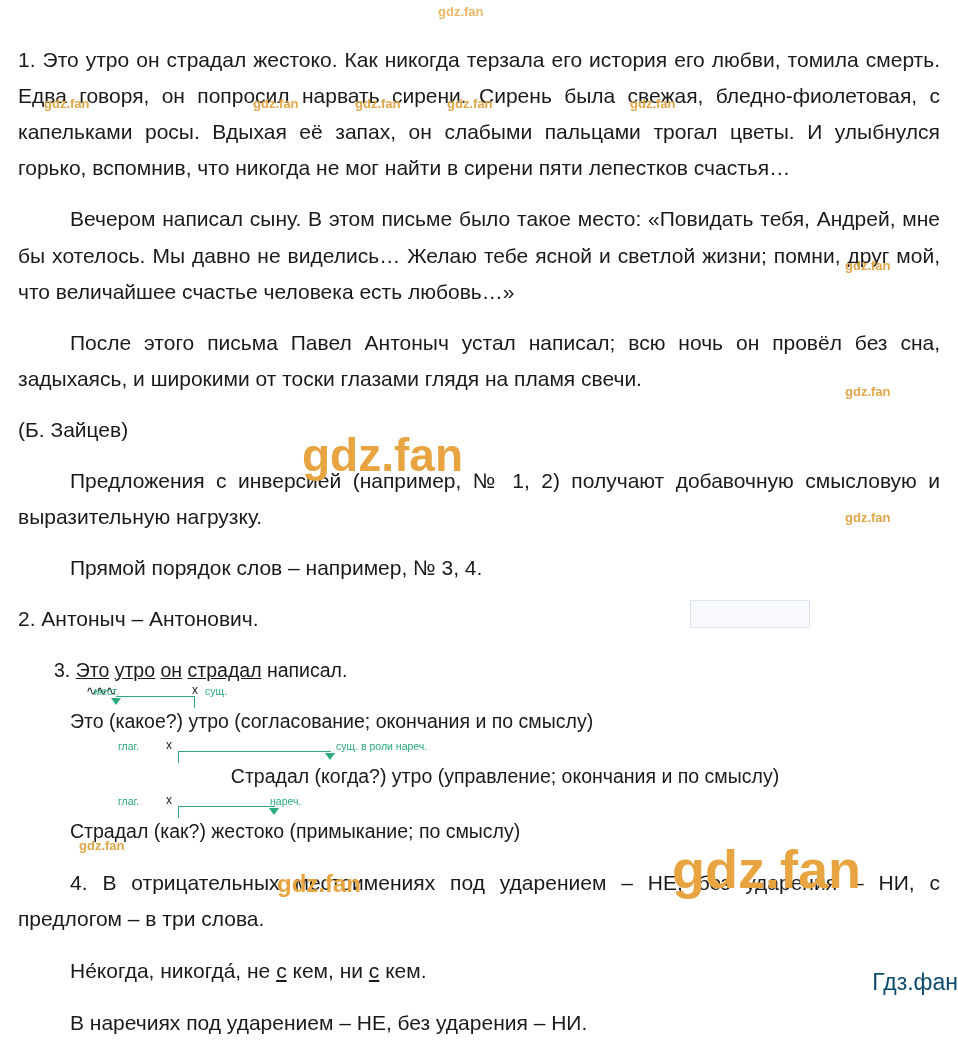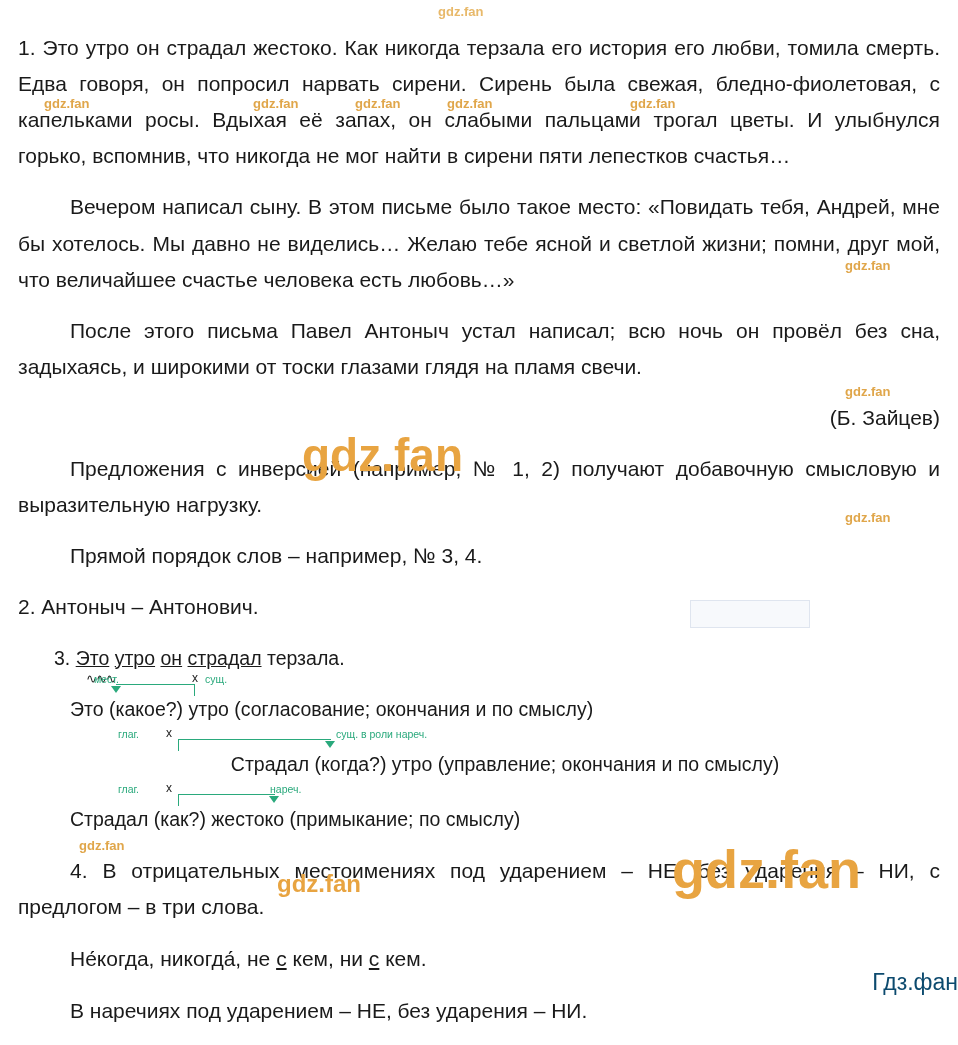--- a/index.html
+++ b/index.html
@@ -13,36 +13,35 @@
     position: relative;
     font-family: "Liberation Sans", sans-serif;
     color: #1a1a1a;
     overflow: hidden;
   }
   .page {
     position: relative;
     width: 958px;
     height: 1004px;
     box-sizing: border-box;
-    padding: 30px 18px 10px 18px;
+    padding: 42px 18px 10px 18px;
   }
   p {
     margin: 0 0 15px 0;
     font-size: 21px;
     line-height: 1.72;
     text-align: justify;
   }
   p.ind {
     text-indent: 52px;
   }
   p.noind {
     text-indent: 0;
   }
   .right {
-    text-align: right;
     text-indent: 0;
   }
   .u {
     text-decoration: underline;
   }
   
   .wm {
     position: absolute;
     color: #e8a33d;
     font-family: "Liberation Sans", sans-serif;
@@ -174,21 +173,21 @@
   <div class="ghostbox"></div>
 
   <div class="analysis">
 
     <div class="scheme-line" style="padding-left:0; margin-left:36px; margin-bottom:0;">
       <span>3.</span>
       <span class="u">Это</span>
       <span class="u">утро</span>
       <span class="u">он</span>
       <span class="u">страдал</span>
-      <span>терзала.</span>
+      <span>написал.</span>
     </div>
 
     <div class="pair" style="height:22px;">
       <span class="wavy" style="left:16px; top:-2px;">∿∿∿</span>
       <span class="tag" style="left:24px; top:0;">мест.</span>
       <span class="xmark" style="left:122px; top:-2px;">х</span>
       <span class="tag" style="left:135px; top:0;">сущ.</span>
       <span class="arrowbox" style="left:46px; width:78px; top:11px; border-left:none;"></span>
       <span class="arrowhead ah-down" style="left:41px; top:13px;"></span>
     </div>

